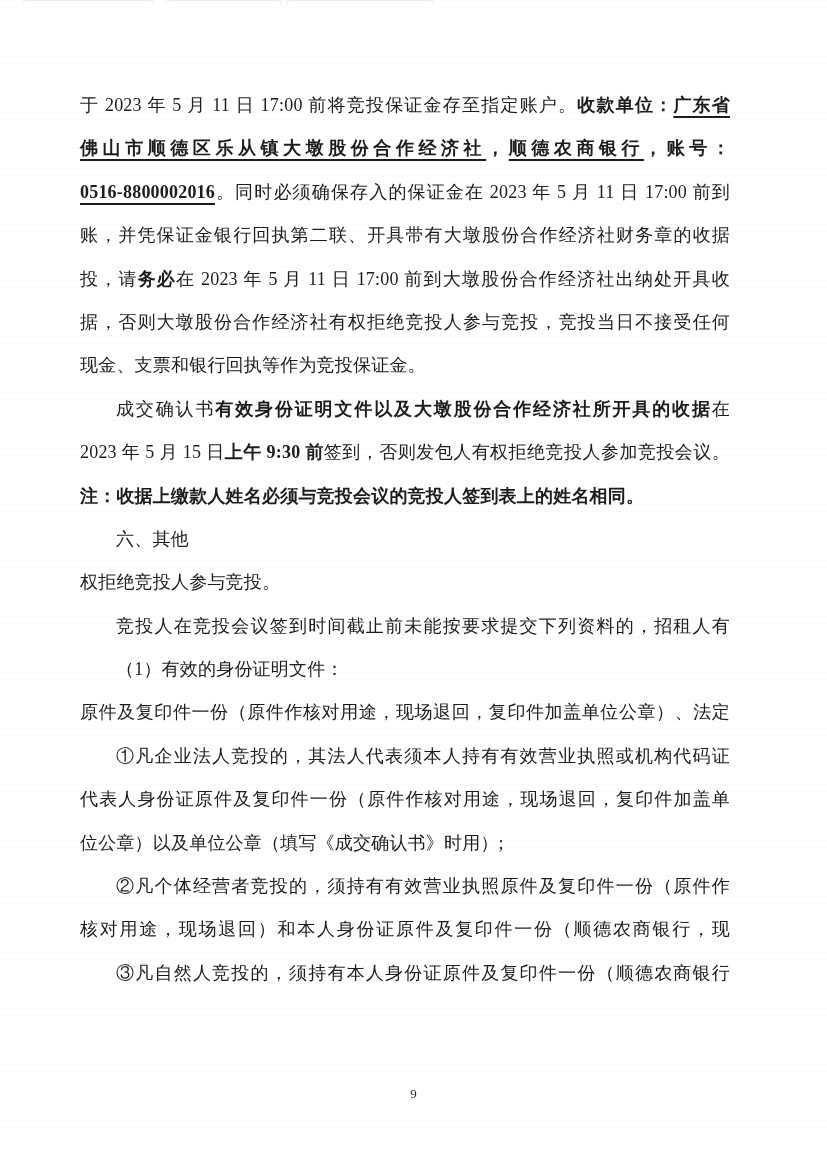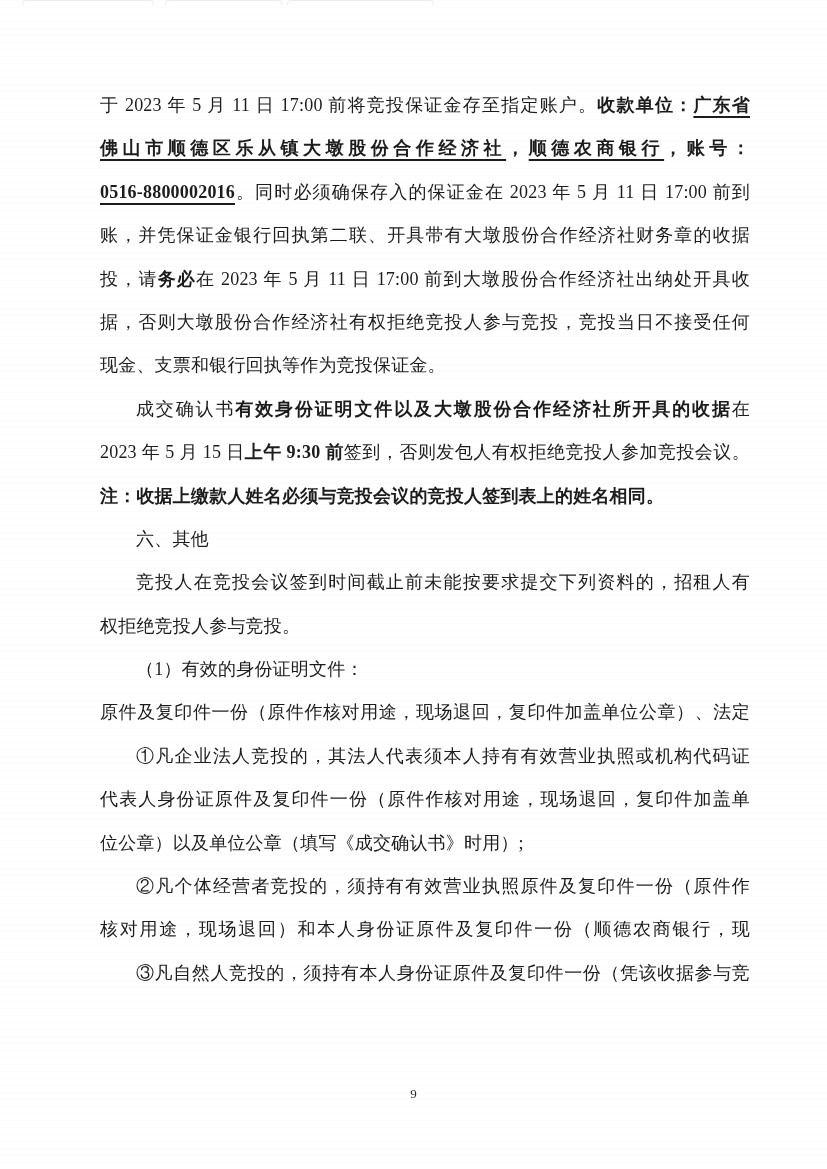--- a/index.html
+++ b/index.html
@@ -24,21 +24,21 @@
     position: absolute;
     top: 0;
     height: 4px;
     border: 1px solid #e9e9e9;
     border-bottom: none;
     border-radius: 4px 4px 0 0;
     opacity: 0.8;
   }
   .text-block {
     position: absolute;
-    left: 100px;
+    left: 80px;
     top: 84px;
     width: 650px;
   }
   .line {
     height: 43.4px;
     line-height: 43.4px;
     font-size: 18px;
     text-align: justify;
     text-align-last: left;
     white-space: nowrap;
@@ -80,26 +80,26 @@
       <div class="line j"><span class="b u">佛山市顺德区乐从镇大墩股份合作经济社</span><span class="b">，</span><span class="b u">顺德农商银行</span><span class="b">，账号：</span></div>
       <div class="line j"><span class="b u">0516-8800002016</span><span>。同时必须确保存入的保证金在 2023 年 5 月 11 日 17:00 前到</span></div>
       <div class="line j"><span>账，并凭保证金银行回执第二联、开具带有大墩股份合作经济社财务章的收据</span></div>
       <div class="line j"><span>投，请</span><span class="b">务必</span><span>在 2023 年 5 月 11 日 17:00 前到大墩股份合作经济社出纳处开具收</span></div>
       <div class="line j"><span>据，否则大墩股份合作经济社有权拒绝竞投人参与竞投，竞投当日不接受任何</span></div>
       <div class="line"><span>现金、支票和银行回执等作为竞投保证金。</span></div>
       <div class="line j ind"><span>成交确认书</span><span class="b">有效身份证明文件以及大墩股份合作经济社所开具的收据</span><span>在</span></div>
       <div class="line j"><span>2023 年 5 月 15 日</span><span class="b">上午 9:30 前</span><span>签到，否则发包人有权拒绝竞投人参加竞投会议。</span></div>
       <div class="line"><span class="b">注：收据上缴款人姓名必须与竞投会议的竞投人签到表上的姓名相同。</span></div>
       <div class="line ind"><span>六、其他</span></div>
+      <div class="line"><span>权拒绝竞投人参与竞投。</span></div>
       <div class="line j ind"><span>竞投人在竞投会议签到时间截止前未能按要求提交下列资料的，招租人有</span></div>
-      <div class="line"><span>权拒绝竞投人参与竞投。</span></div>
       <div class="line ind"><span>（1）有效的身份证明文件：</span></div>
       <div class="line j"><span>原件及复印件一份（原件作核对用途，现场退回，复印件加盖单位公章）、法定</span></div>
       <div class="line j ind"><span>①凡企业法人竞投的，其法人代表须本人持有有效营业执照或机构代码证</span></div>
       <div class="line j"><span>代表人身份证原件及复印件一份（原件作核对用途，现场退回，复印件加盖单</span></div>
       <div class="line"><span>位公章）以及单位公章（填写《成交确认书》时用）;</span></div>
       <div class="line j ind"><span>②凡个体经营者竞投的，须持有有效营业执照原件及复印件一份（原件作</span></div>
       <div class="line j"><span>核对用途，现场退回）和本人身份证原件及复印件一份（顺德农商银行，现</span></div>
-      <div class="line j ind"><span>③凡自然人竞投的，须持有本人身份证原件及复印件一份（凭该收据参与竞</span></div>
+      <div class="line j ind"><span>③凡自然人竞投的，须持有本人身份证原件及复印件一份（顺德农商银行</span></div>
     </div>
 
   <div class="page-number">9</div>
 </div>
 
 </body></html>

